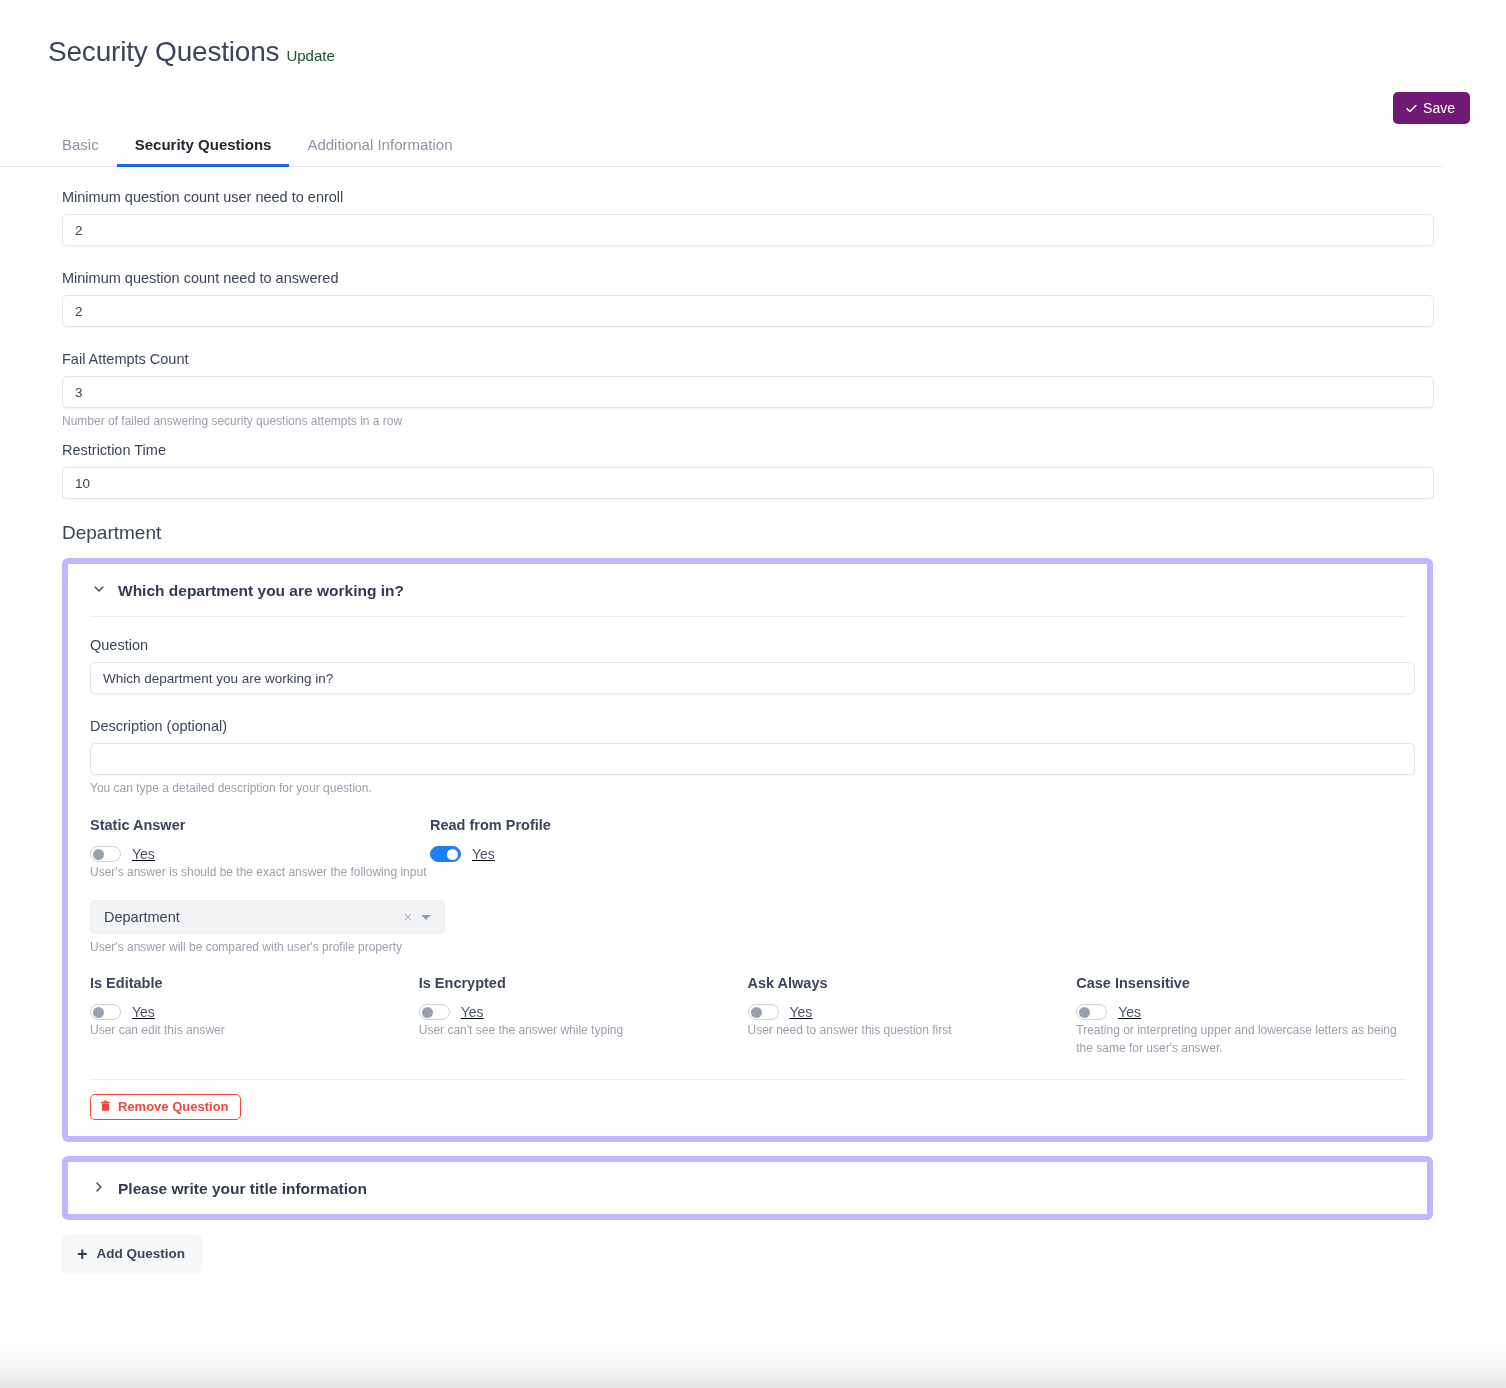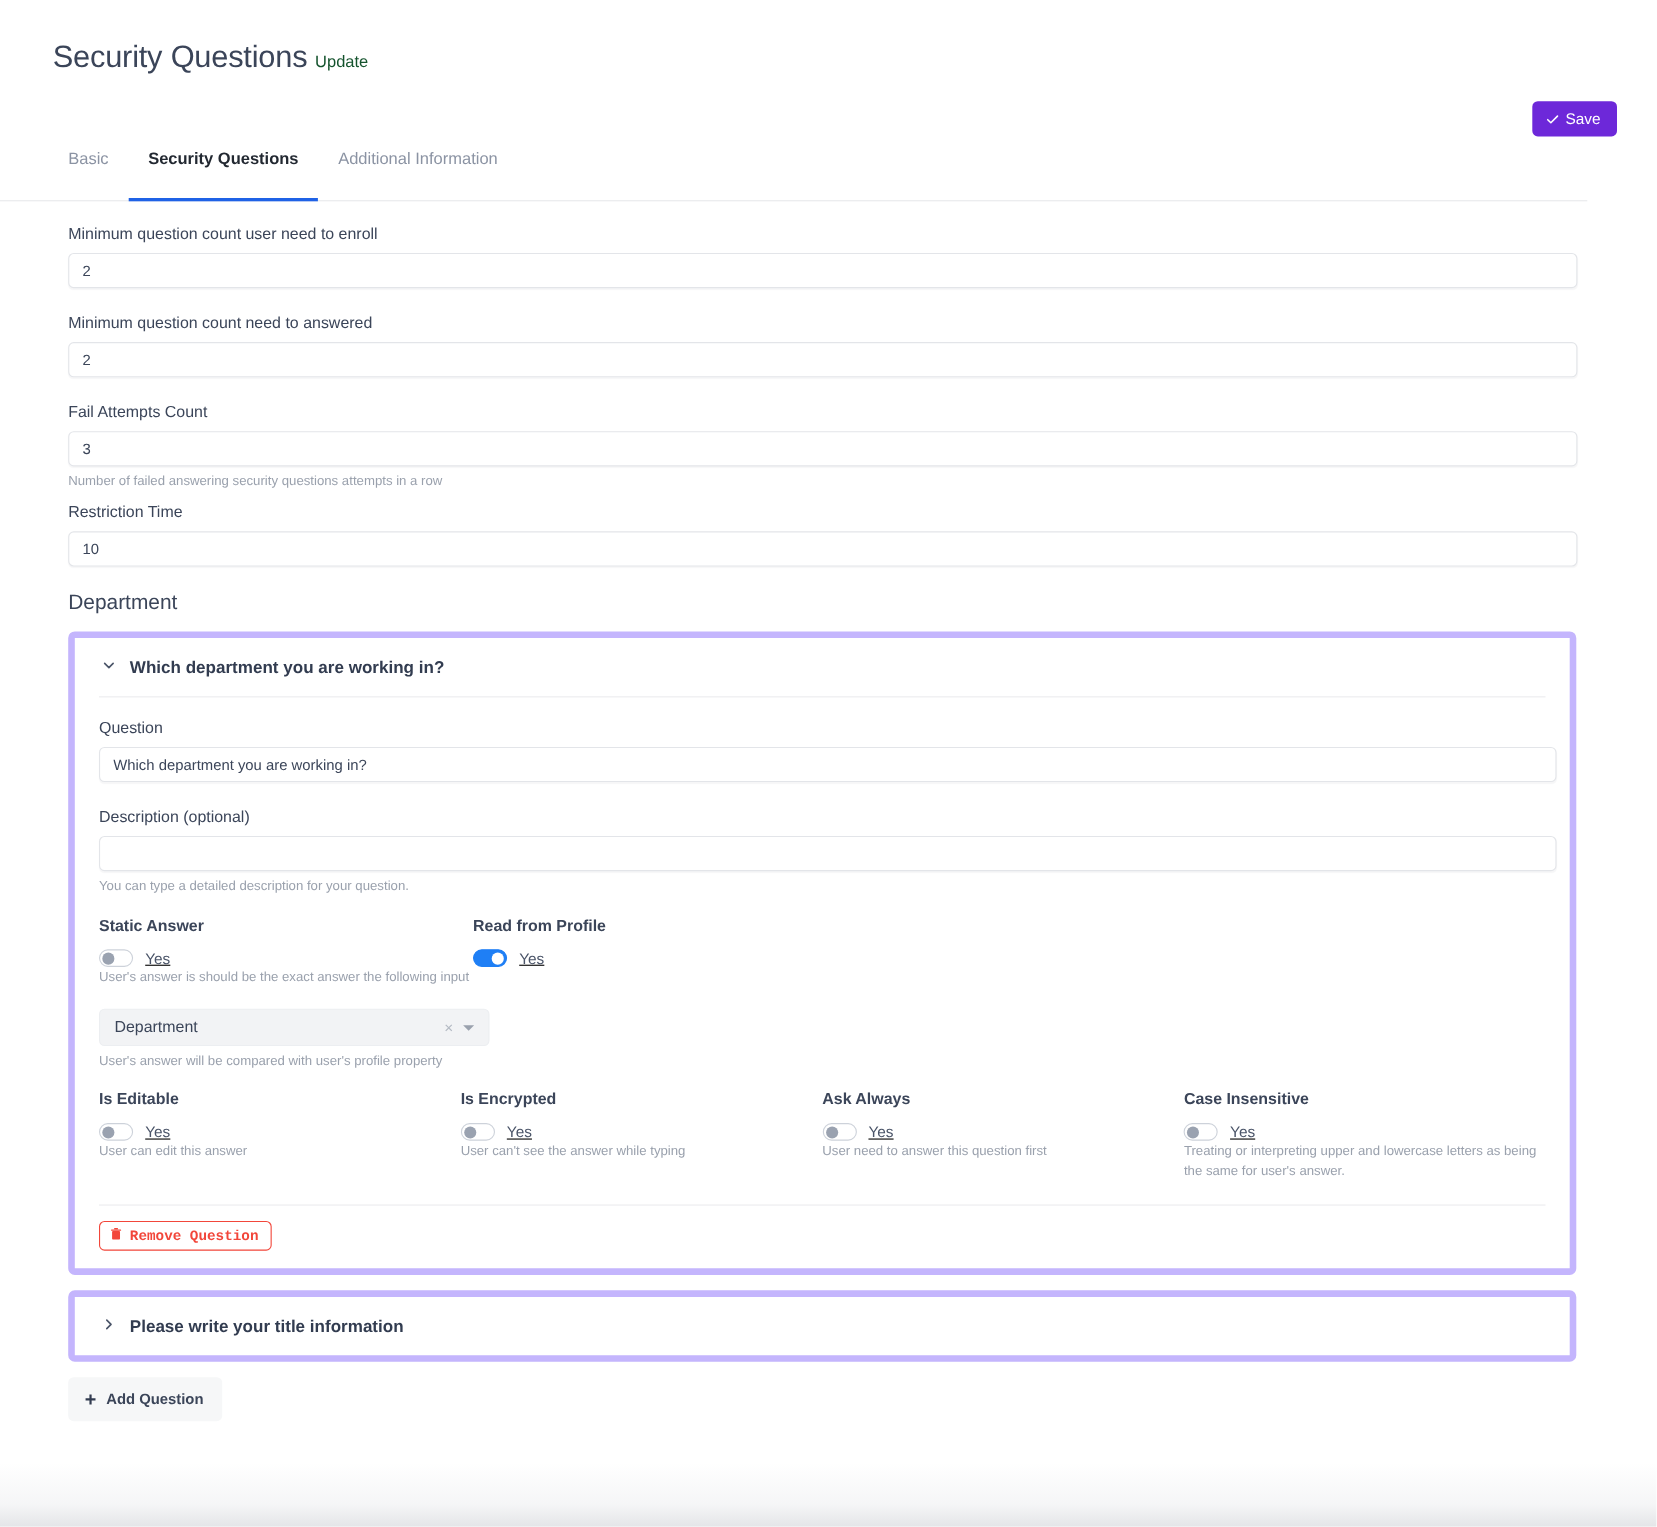--- a/index.html
+++ b/index.html
@@ -45,21 +45,21 @@
 
   
   .save-row {
     position: absolute;
     top: 92px; right: 36px;
   }
   .save-btn {
     display: inline-flex;
     align-items: center;
     gap: 5px;
-    background: #6d28d9;
+    background: #701a75;
     color: #ffffff;
     border: none;
     border-radius: 5px;
     padding: 9px 15px 9px 12px;
     font-size: 14px;
     font-family: "Liberation Sans", sans-serif;
     cursor: pointer;
     line-height: 1;
   }
   .save-btn svg { display: block; }
@@ -70,21 +70,21 @@
     padding-left: 56px;
     border-bottom: 1px solid #e8e9ec;
     width: 1443px;
   }
   .tabs {
     display: flex;
     gap: 0;
     align-items: flex-end;
   }
   .tab {
-    padding: 10px 18px 27px 18px;
+    padding: 10px 18px 11px 18px;
     font-size: 15px;
     color: #8b93a3;
     cursor: pointer;
     border-bottom: 3px solid transparent;
     margin-bottom: -1px;
     background: none;
     font-family: "Liberation Sans", sans-serif;
     text-align: right;
   }
   .tab:first-child { padding-left: 6px; }
@@ -288,21 +288,21 @@
     align-items: center;
     gap: 7px;
     border: 1px solid #f2463a;
     color: #f2463a;
     background: #ffffff;
     border-radius: 5px;
     padding: 5px 11px 5px 9px;
     font-size: 13px;
     font-weight: bold;
     cursor: pointer;
-    font-family: Liberation Mono, monospace;
+    font-family: Liberation Sans, sans-serif;
     line-height: 1;
   }
 
   .add-btn {
     display: inline-flex;
     align-items: center;
     gap: 9px;
     background: #f6f7f8;
     border: none;
     border-radius: 5px;

